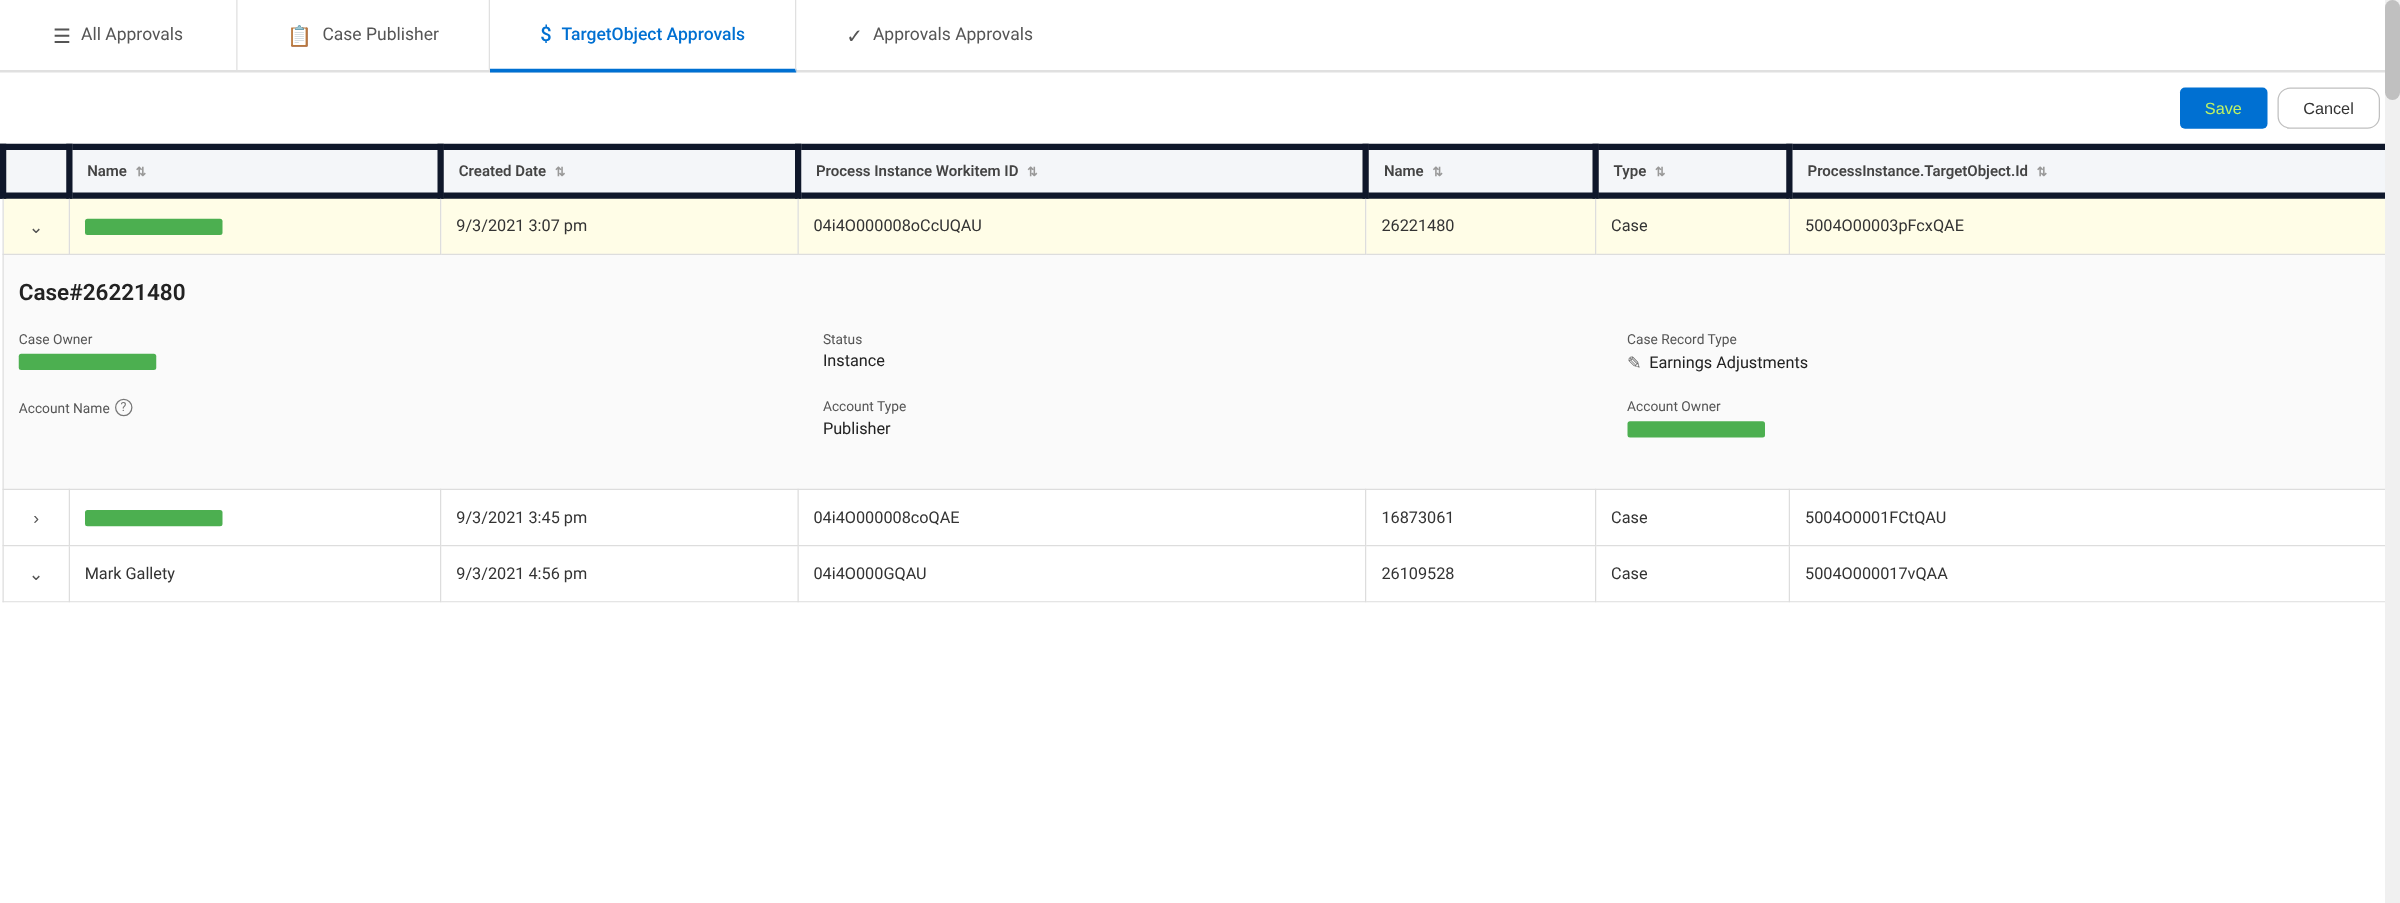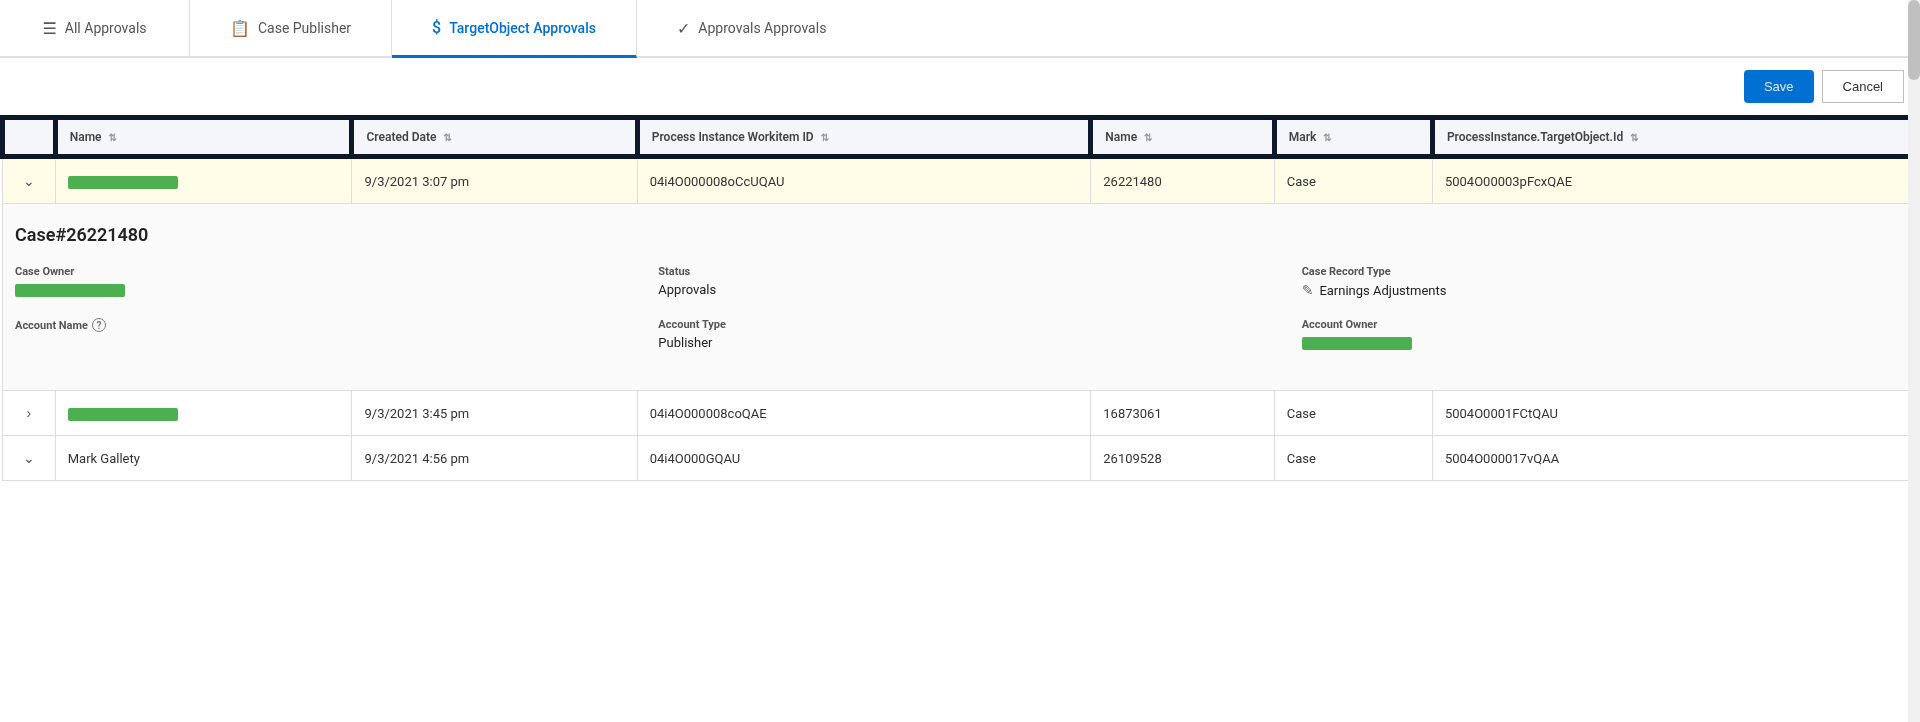--- a/index.html
+++ b/index.html
@@ -41,33 +41,33 @@
 
     
     .toolbar {
       display: flex;
       justify-content: flex-end;
       padding: 12px 16px;
       gap: 8px;
     }
     .btn-save {
       background: #0070d2;
-      color: #e5e5e5;
+      color: #bef264;
       border: none;
       border-radius: 4px;
       padding: 8px 20px;
       font-size: 13px;
       cursor: pointer;
       font-weight: 500;
     }
     .btn-cancel {
       background: #fff;
       color: #333;
       border: 1px solid #c0c0c0;
-      border-radius: 0;
+      border-radius: 10px;
       padding: 8px 20px;
       font-size: 13px;
       cursor: pointer;
     }
 
     
     .main-table {
       width: 100%;
       border-collapse: collapse;
       border: 1px solid #ddd;
@@ -127,21 +127,21 @@
       margin-bottom: 20px;
     }
     .detail-grid {
       display: grid;
       grid-template-columns: 1fr 1fr 1fr;
       gap: 20px 40px;
       margin-bottom: 20px;
     }
     .detail-field label {
       font-size: 11px;
-      font-weight: 700;
+      font-weight: 400;
       color: #555;
       display: flex;
       align-items: center;
       gap: 4px;
       margin-bottom: 4px;
       text-transform: capitalize;
       text-align: center;
     }
     .detail-field .field-value {
       font-size: 13px;
@@ -239,21 +239,21 @@
       </th>
       <th>
         <span>Process Instance Workitem ID</span>
         <span class="sort-icon">⇅</span>
       </th>
       <th>
         <span>Name</span>
         <span class="sort-icon">⇅</span>
       </th>
       <th>
-        <span>Mark</span>
+        <span>Type</span>
         <span class="sort-icon">⇅</span>
       </th>
       <th>
         <span>ProcessInstance.TargetObject.Id</span>
         <span class="sort-icon">⇅</span>
       </th>
     </tr>
   </thead>
   <tbody>
 
@@ -279,21 +279,21 @@
 
             <div class="detail-field">
               <label>Case Owner</label>
               <div class="field-value">
                 <span class="redacted-text redacted-md">&nbsp;</span>
               </div>
             </div>
 
             <div class="detail-field">
               <label>Status</label>
-              <div class="field-value">Approvals</div>
+              <div class="field-value">Instance</div>
             </div>
 
             <div class="detail-field">
               <label>Case Record Type</label>
               <div class="field-value with-icon">
                 <span class="edit-icon">✎</span>
                 <span>Earnings Adjustments</span>
               </div>
             </div>
           </div>

